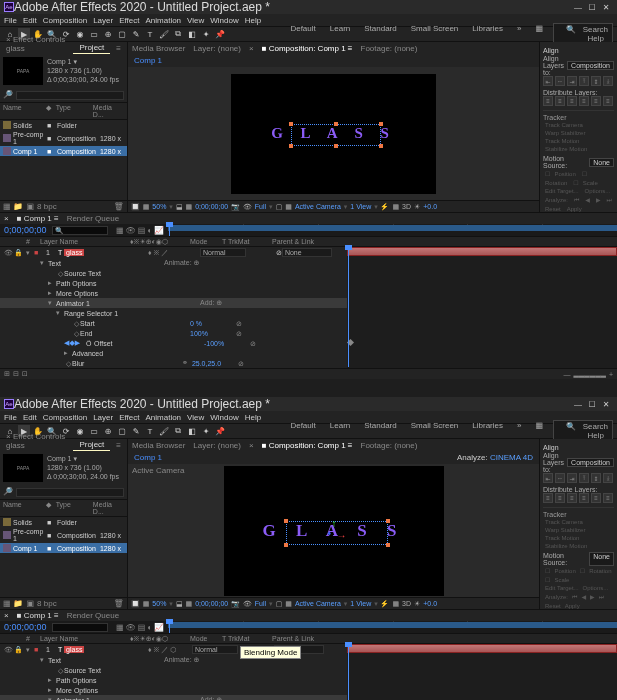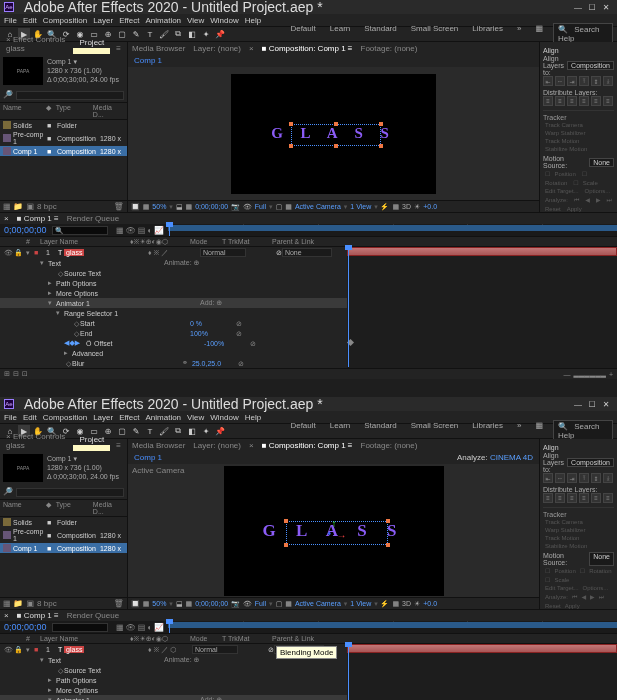--- a/index.html
+++ b/index.html
@@ -1,34 +1,34 @@
 <!DOCTYPE html>
 <html><head>
 <meta charset="utf-8">
 <style>
 * { box-sizing: border-box; margin: 0; padding: 0; font-family: 'Segoe UI', Tahoma, sans-serif; }
 body { background: #1e1e1e; color: #ccc; font-size: 9px; }
 .app-window { width: 617px; background: #232323; margin-bottom: 18px; }
 .titlebar { height: 14px; background: #2a2a2a; display: flex; align-items: center; padding: 0 4px; }
 .ae-icon { width: 10px; height: 10px; background: #1f003f; border: 1px solid #9a7dff; font-size: 6px; color: #c9a8ff; display: flex; align-items: center; justify-content: center; }
-.title-text { flex: 1; font-size: 14px; padding-left: 10px; color: #ddd; }
+.title-text { flex: 1; font-size: 12px; padding-left: 0; color: #ddd; }
 .win-btn { width: 14px; height: 12px; display: flex; align-items: center; justify-content: center; font-size: 8px; color: #ccc; }
 .menubar { height: 12px; display: flex; gap: 6px; padding: 0 4px; align-items: center; font-size: 8px; color: #ccc; background: #232323; }
 .menubar span { cursor: pointer; }
 .toolbar { height: 16px; display: flex; align-items: center; padding: 0 4px; gap: 2px; background: #232323; border-top: 1px solid #111; border-bottom: 1px solid #111; }
 .tool { width: 12px; height: 12px; display: flex; align-items: center; justify-content: center; font-size: 8px; color: #ccc; }
 .tool.active { background: #3a3a3a; }
 .workspace-row { margin-left: auto; display: flex; gap: 6px; font-size: 8px; color: #aaa; }
-.workspace-row span { padding: 1px 4px; }
+.workspace-row span { padding: 1px 4px; text-align: right; }
 .search-help { background: #1a1a1a; border: 1px solid #444; padding: 0 4px; font-size: 8px; width: 60px; }
 .main-area { display: flex; height: 170px; }
 .left-panel { width: 128px; background: #232323; border-right: 1px solid #111; display: flex; flex-direction: column; }
 .panel-tabs { display: flex; font-size: 8px; height: 12px; align-items: flex-end; }
 .panel-tab { padding: 1px 6px; color: #888; }
-.panel-tab.active { color: #ddd; border-bottom: 6px solid #fef9c3; margin-top: 24px; }
+.panel-tab.active { color: #ddd; border-bottom: 1px solid #fef9c3; margin-top: 24px; }
 .proj-info { display: flex; padding: 3px; gap: 4px; }
 .proj-thumb { width: 40px; height: 28px; background: #000; display: flex; align-items: center; justify-content: center; font-size: 5px; color: #888; }
 .proj-meta { font-size: 7px; color: #aaa; line-height: 9px; }
 .proj-search-row { padding: 2px 3px; display: flex; align-items: center; gap: 3px; }
 .proj-search-row .dot { width: 10px; height: 10px; font-size: 8px; color: #888; }
 .proj-list-header { display: flex; font-size: 7px; color: #888; padding: 1px 3px; border-top: 1px solid #111; border-bottom: 1px solid #111; }
 .proj-list-header span:nth-child(1){ width: 44px; }
 .proj-list-header span:nth-child(2){ width: 10px; }
 .proj-list-header span:nth-child(3){ width: 38px; }
 .proj-list { flex:1; }
@@ -738,17 +738,17 @@
           </div>
 
       </div>
       <div class="tl-right">
         <div class="layer-bar-track" style="top:0">
             <div class="layer-bar" style="left:0;right:0"></div>
           </div>
 
         <div class="playhead" style="left:1px;top:0;height:120px"></div>
       </div>
-      <div class="tooltip-box" style="left:276px;top:2px">Blending Mode</div>
+      <div class="tooltip-box" style="left:240px;top:2px">Blending Mode</div>
     </div>
 
   </div>
 </div>
 
 </body></html>

